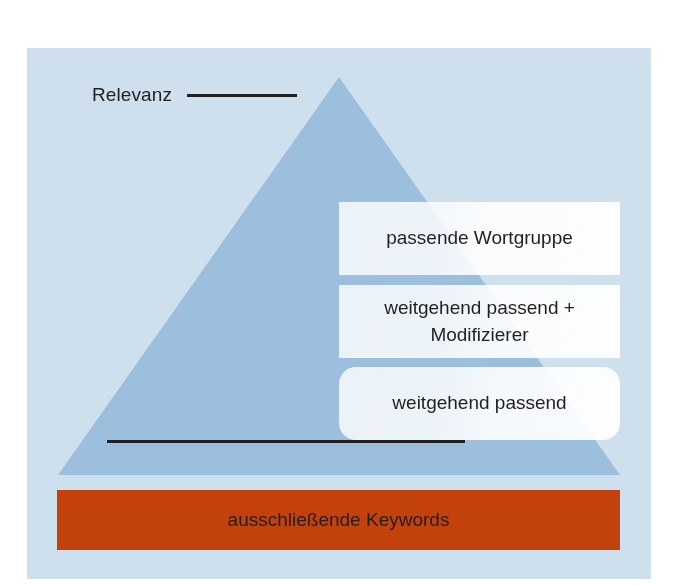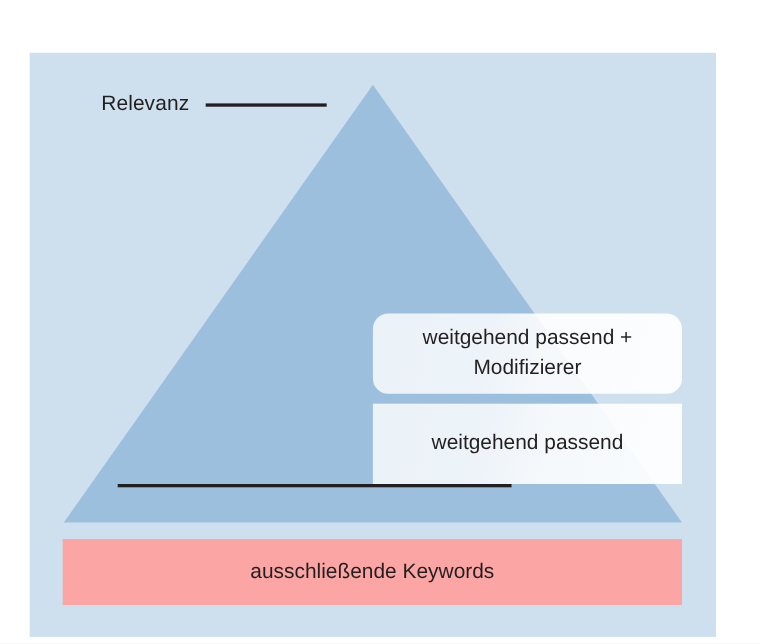--- a/index.html
+++ b/index.html
@@ -89,31 +89,31 @@
     background: linear-gradient(100deg,
                 rgba(255,255,255,0.80) 0%,
                 rgba(255,255,255,0.82) 38%,
                 rgba(255,255,255,0.90) 55%,
                 rgba(255,255,255,0.94) 100%);
   }
   .tier-label { padding: 0 12px; }
 
   #tier-1 { top: 120px; height: 73px; }
   #tier-2 { top: 202px; height: 73px; }
-  #tier-3 { top: 285px; height: 73px; border-radius: 14px; }
-  #tier-4 { top: 367px; height: 73px; }
+  #tier-3 { top: 285px; height: 73px; }
+  #tier-4 { top: 367px; height: 73px; border-radius: 17px; }
 
   
   .bottom-bar {
     position: absolute;
     left: 57px;
     top: 490px;
     width: 563px;
     height: 60px;
-    background: #fca5a5;
+    background: #c2410c;
     display: flex;
     align-items: center;
     justify-content: center;
     color: #231f20;
     font-size: 19px;
   }
 </style>
 </head>
 <body>
 
@@ -124,20 +124,23 @@
   <svg class="pyramid-layer" width="691" height="585" viewBox="0 0 691 585" xmlns="http://www.w3.org/2000/svg" aria-hidden="true">
     <polygon points="339,77 620,475 58,475" fill="#9cbfdd"></polygon>
   </svg>
 
   <div class="axis-label" id="label-relevanz">
     <span class="axis-text">Relevanz</span>
     <span class="axis-rule"></span>
   </div>
 
 
+  <div class="tier" id="tier-2">
+    <span class="tier-label">passende Wortgruppe</span>
+  </div>
 
   <div class="tier" id="tier-3">
     <span class="tier-label">weitgehend passend + Modifizierer</span>
   </div>
 
   <div class="tier" id="tier-4">
     <span class="tier-label">weitgehend passend</span>
   </div>
 
   <div class="axis-label" id="label-reichweite">

